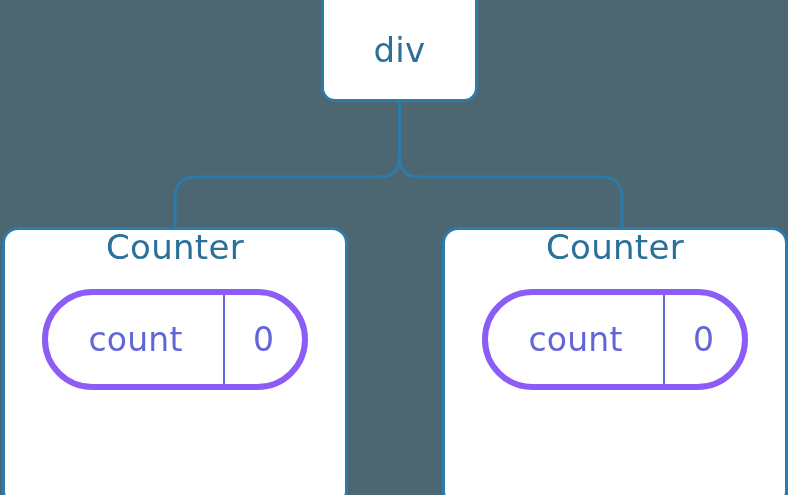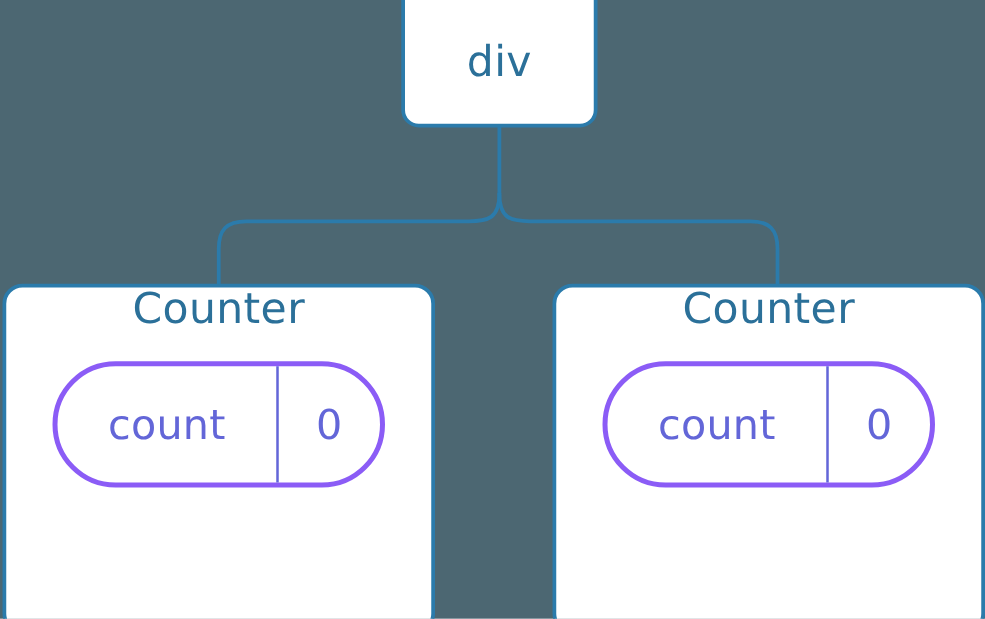--- a/index.html
+++ b/index.html
@@ -80,21 +80,21 @@
     line-height: 1;
     letter-spacing: 0.3px;
   }
 
   
   .state-pill {
     box-sizing: border-box;
     margin-top: 25px;
     height: 101px;
     width: 266px;
-    border: 4px solid #8b5cf6;
+    border: 6px solid #8b5cf6;
     border-radius: 51px;
     display: flex;
     align-items: stretch;
     background: transparent;
   }
 
   .pill-key,
   .pill-val {
     display: flex;
     align-items: center;

